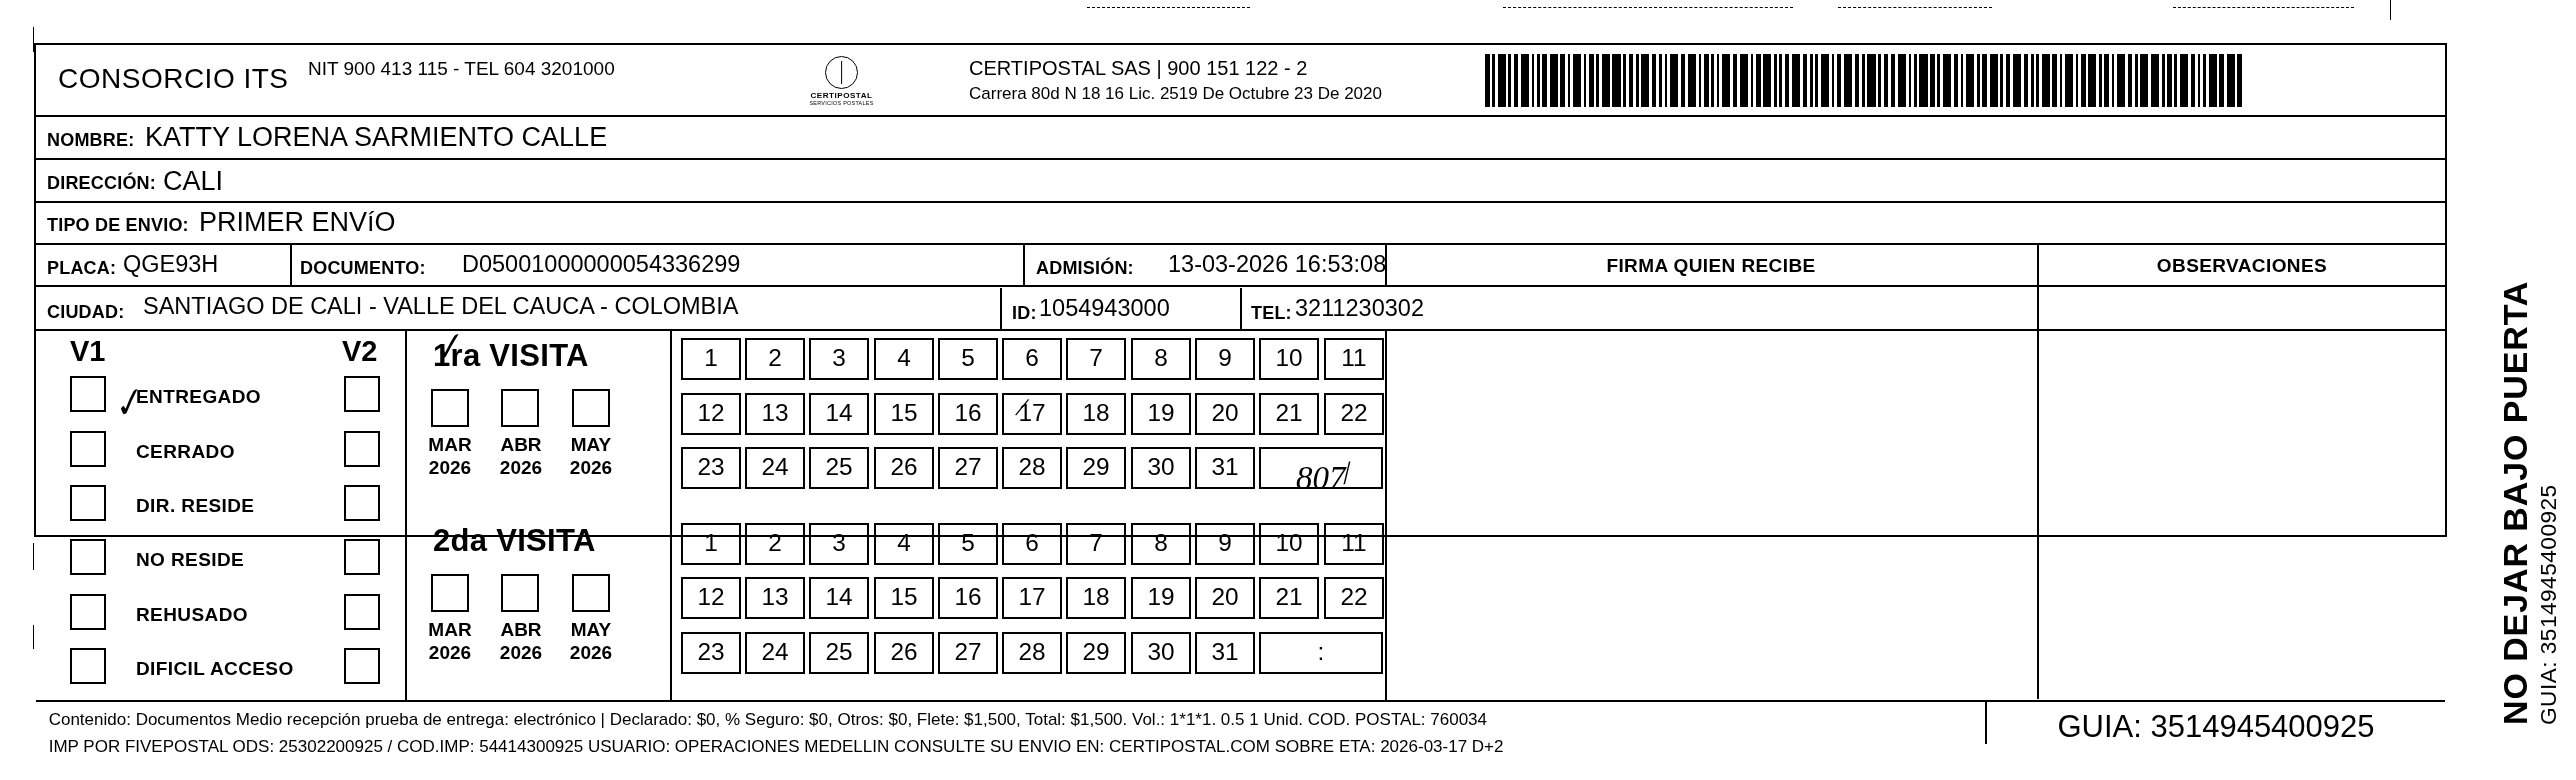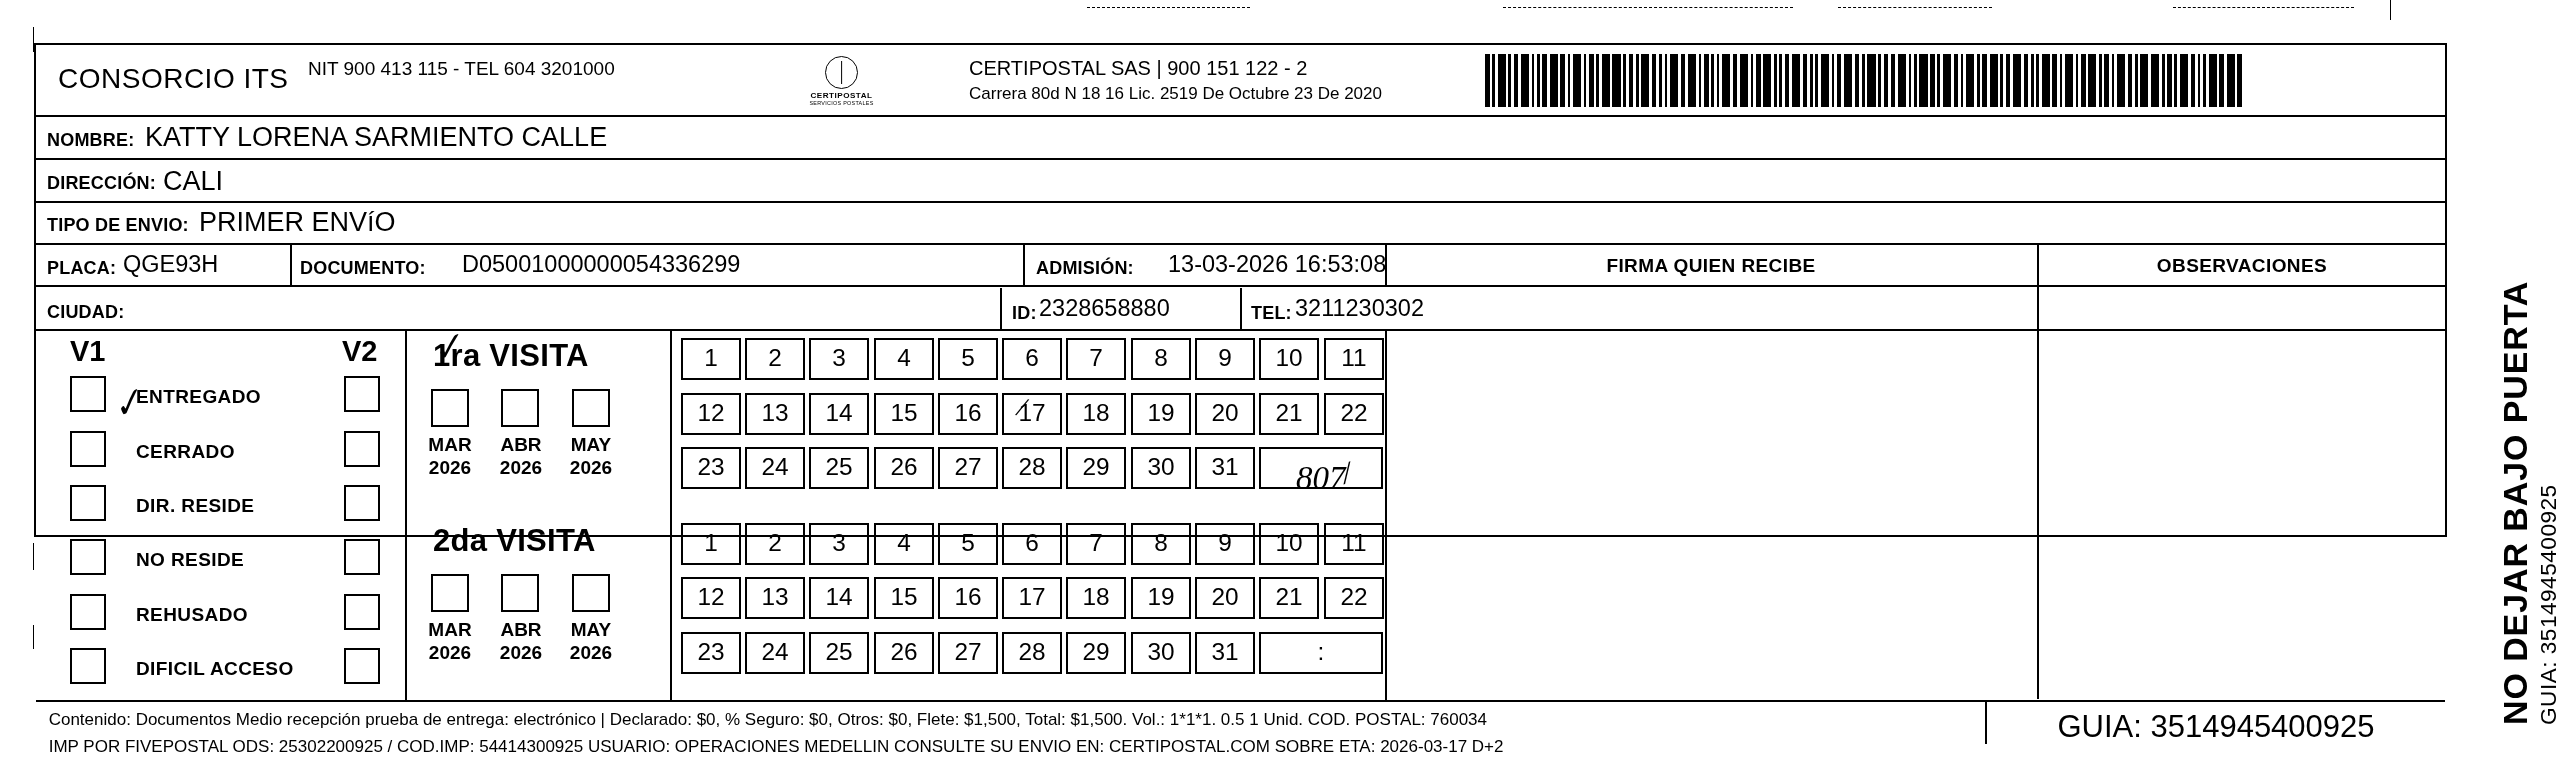--- a/index.html
+++ b/index.html
@@ -445,23 +445,24 @@
       <div class="vline" style="left:254px; top:0; height:43px;"></div>
       <div class="cellpad lbl" style="left:264px; top:13.6px;">DOCUMENTO:</div>
       <div class="cellpad val-sm" style="left:426px; top:7.2px;">D05001000000054336299</div>
       <div class="vline" style="left:987px; top:0; height:43px;"></div>
       <div class="cellpad lbl" style="left:1000px; top:13.6px;">ADMISIÓN:</div>
       <div class="cellpad val-sm" style="left:1132px; top:7.2px;">13-03-2026 16:53:08</div>
     </div>
 
     <div class="row" style="top:243px; height:43px;">
       <div class="cellpad lbl" style="left:11px; top:13.6px;">CIUDAD:</div>
+      <div class="cellpad val-sm" style="left:107px; top:5.4px;">SANTIAGO DE CALI - VALLE DEL CAUCA - COLOMBIA</div>
       <div class="vline" style="left:964px; top:0; height:43px;"></div>
       <div class="cellpad lbl" style="left:976px; top:15.4px;">ID:</div>
-      <div class="cellpad val-sm" style="left:1003px; top:7.2px;">2328658880</div>
+      <div class="cellpad val-sm" style="left:1003px; top:7.2px;">1054943000</div>
       <div class="vline" style="left:1204px; top:0; height:43px;"></div>
       <div class="cellpad lbl" style="left:1215px; top:15.4px;">TEL:</div>
       <div class="cellpad val-sm" style="left:1259px; top:7.2px;">3211230302</div>
     </div>
 
     <div class="vline" style="left:369px; top:286px; height:369px;"></div>
     <div class="vline" style="left:634px; top:286px; height:369px;"></div>
     <div class="vline" style="left:1349px; top:286px; height:369px;"></div>
     <div class="vline" style="left:2001px; top:199px; height:455px;"></div>
 

